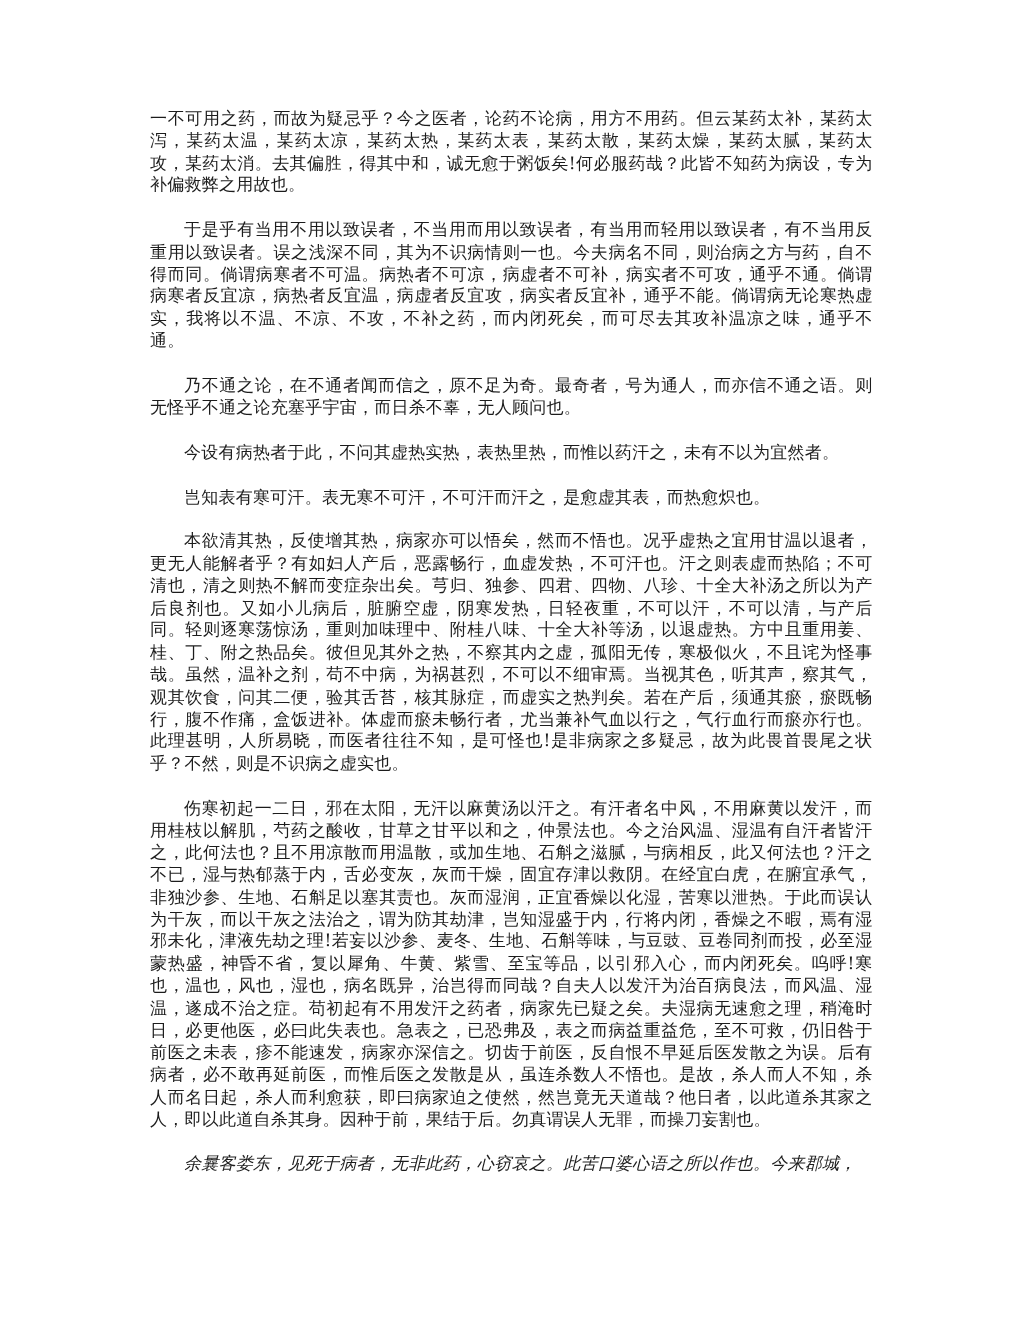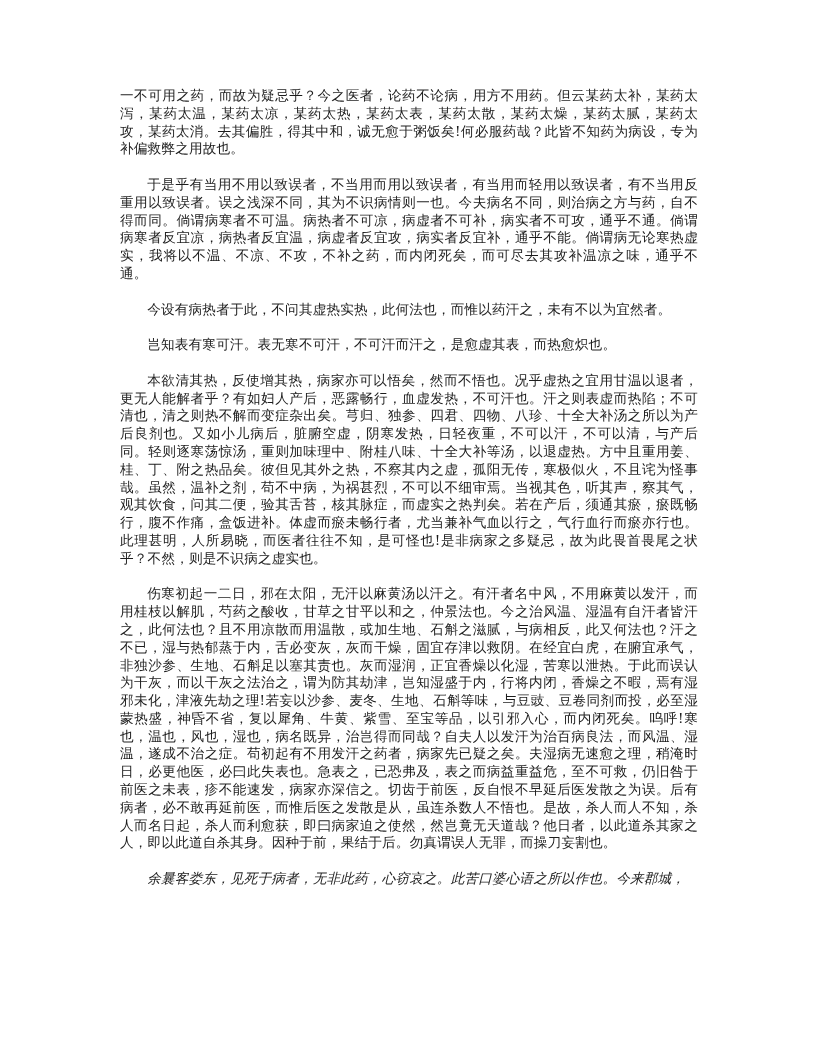--- a/index.html
+++ b/index.html
@@ -40,19 +40,20 @@
     font-style: italic;
   }
 </style>
 </head>
 <body>
 
 <div class="page">
   <main class="text-block">
     <p class="para">一不可用之药，而故为疑忌乎？今之医者，论药不论病，用方不用药。但云某药太补，某药太泻，某药太温，某药太凉，某药太热，某药太表，某药太散，某药太燥，某药太腻，某药太攻，某药太消。去其偏胜，得其中和，诚无愈于粥饭矣!何必服药哉？此皆不知药为病设，专为补偏救弊之用故也。</p>
     <p class="para indent">于是乎有当用不用以致误者，不当用而用以致误者，有当用而轻用以致误者，有不当用反重用以致误者。误之浅深不同，其为不识病情则一也。今夫病名不同，则治病之方与药，自不得而同。倘谓病寒者不可温。病热者不可凉，病虚者不可补，病实者不可攻，通乎不通。倘谓病寒者反宜凉，病热者反宜温，病虚者反宜攻，病实者反宜补，通乎不能。倘谓病无论寒热虚实，我将以不温、不凉、不攻，不补之药，而内闭死矣，而可尽去其攻补温凉之味，通乎不通。</p>
-    <p class="para indent">今设有病热者于此，不问其虚热实热，此何法也，而惟以药汗之，未有不以为宜然者。</p>
+    <p class="para indent">乃不通之论，在不通者闻而信之，原不足为奇。最奇者，号为通人，而亦信不通之语。则无怪乎不通之论充塞乎宇宙，而日杀不辜，无人顾问也。</p>
+    <p class="para indent">今设有病热者于此，不问其虚热实热，表热里热，而惟以药汗之，未有不以为宜然者。</p>
     <p class="para indent">岂知表有寒可汗。表无寒不可汗，不可汗而汗之，是愈虚其表，而热愈炽也。</p>
     <p class="para indent">本欲清其热，反使增其热，病家亦可以悟矣，然而不悟也。况乎虚热之宜用甘温以退者，更无人能解者乎？有如妇人产后，恶露畅行，血虚发热，不可汗也。汗之则表虚而热陷；不可清也，清之则热不解而变症杂出矣。芎归、独参、四君、四物、八珍、十全大补汤之所以为产后良剂也。又如小儿病后，脏腑空虚，阴寒发热，日轻夜重，不可以汗，不可以清，与产后同。轻则逐寒荡惊汤，重则加味理中、附桂八味、十全大补等汤，以退虚热。方中且重用姜、桂、丁、附之热品矣。彼但见其外之热，不察其内之虚，孤阳无传，寒极似火，不且诧为怪事哉。虽然，温补之剂，苟不中病，为祸甚烈，不可以不细审焉。当视其色，听其声，察其气，观其饮食，问其二便，验其舌苔，核其脉症，而虚实之热判矣。若在产后，须通其瘀，瘀既畅行，腹不作痛，盒饭进补。体虚而瘀未畅行者，尤当兼补气血以行之，气行血行而瘀亦行也。此理甚明，人所易晓，而医者往往不知，是可怪也!是非病家之多疑忌，故为此畏首畏尾之状乎？不然，则是不识病之虚实也。</p>
     <p class="para indent">伤寒初起一二日，邪在太阳，无汗以麻黄汤以汗之。有汗者名中风，不用麻黄以发汗，而用桂枝以解肌，芍药之酸收，甘草之甘平以和之，仲景法也。今之治风温、湿温有自汗者皆汗之，此何法也？且不用凉散而用温散，或加生地、石斛之滋腻，与病相反，此又何法也？汗之不已，湿与热郁蒸于内，舌必变灰，灰而干燥，固宜存津以救阴。在经宜白虎，在腑宜承气，非独沙参、生地、石斛足以塞其责也。灰而湿润，正宜香燥以化湿，苦寒以泄热。于此而误认为干灰，而以干灰之法治之，谓为防其劫津，岂知湿盛于内，行将内闭，香燥之不暇，焉有湿邪未化，津液先劫之理!若妄以沙参、麦冬、生地、石斛等味，与豆豉、豆卷同剂而投，必至湿蒙热盛，神昏不省，复以犀角、牛黄、紫雪、至宝等品，以引邪入心，而内闭死矣。呜呼!寒也，温也，风也，湿也，病名既异，治岂得而同哉？自夫人以发汗为治百病良法，而风温、湿温，遂成不治之症。苟初起有不用发汗之药者，病家先已疑之矣。夫湿病无速愈之理，稍淹时日，必更他医，必曰此失表也。急表之，已恐弗及，表之而病益重益危，至不可救，仍旧咎于前医之未表，疹不能速发，病家亦深信之。切齿于前医，反自恨不早延后医发散之为误。后有病者，必不敢再延前医，而惟后医之发散是从，虽连杀数人不悟也。是故，杀人而人不知，杀人而名日起，杀人而利愈获，即曰病家迫之使然，然岂竟无天道哉？他日者，以此道杀其家之人，即以此道自杀其身。因种于前，果结于后。勿真谓误人无罪，而操刀妄割也。</p>
     <p class="para indent">余曩客娄东，见死于病者，无非此药，心窃哀之。此苦口婆心语之所以作也。今来郡城，</p>
   </main>
 </div>
 
 </body></html>

